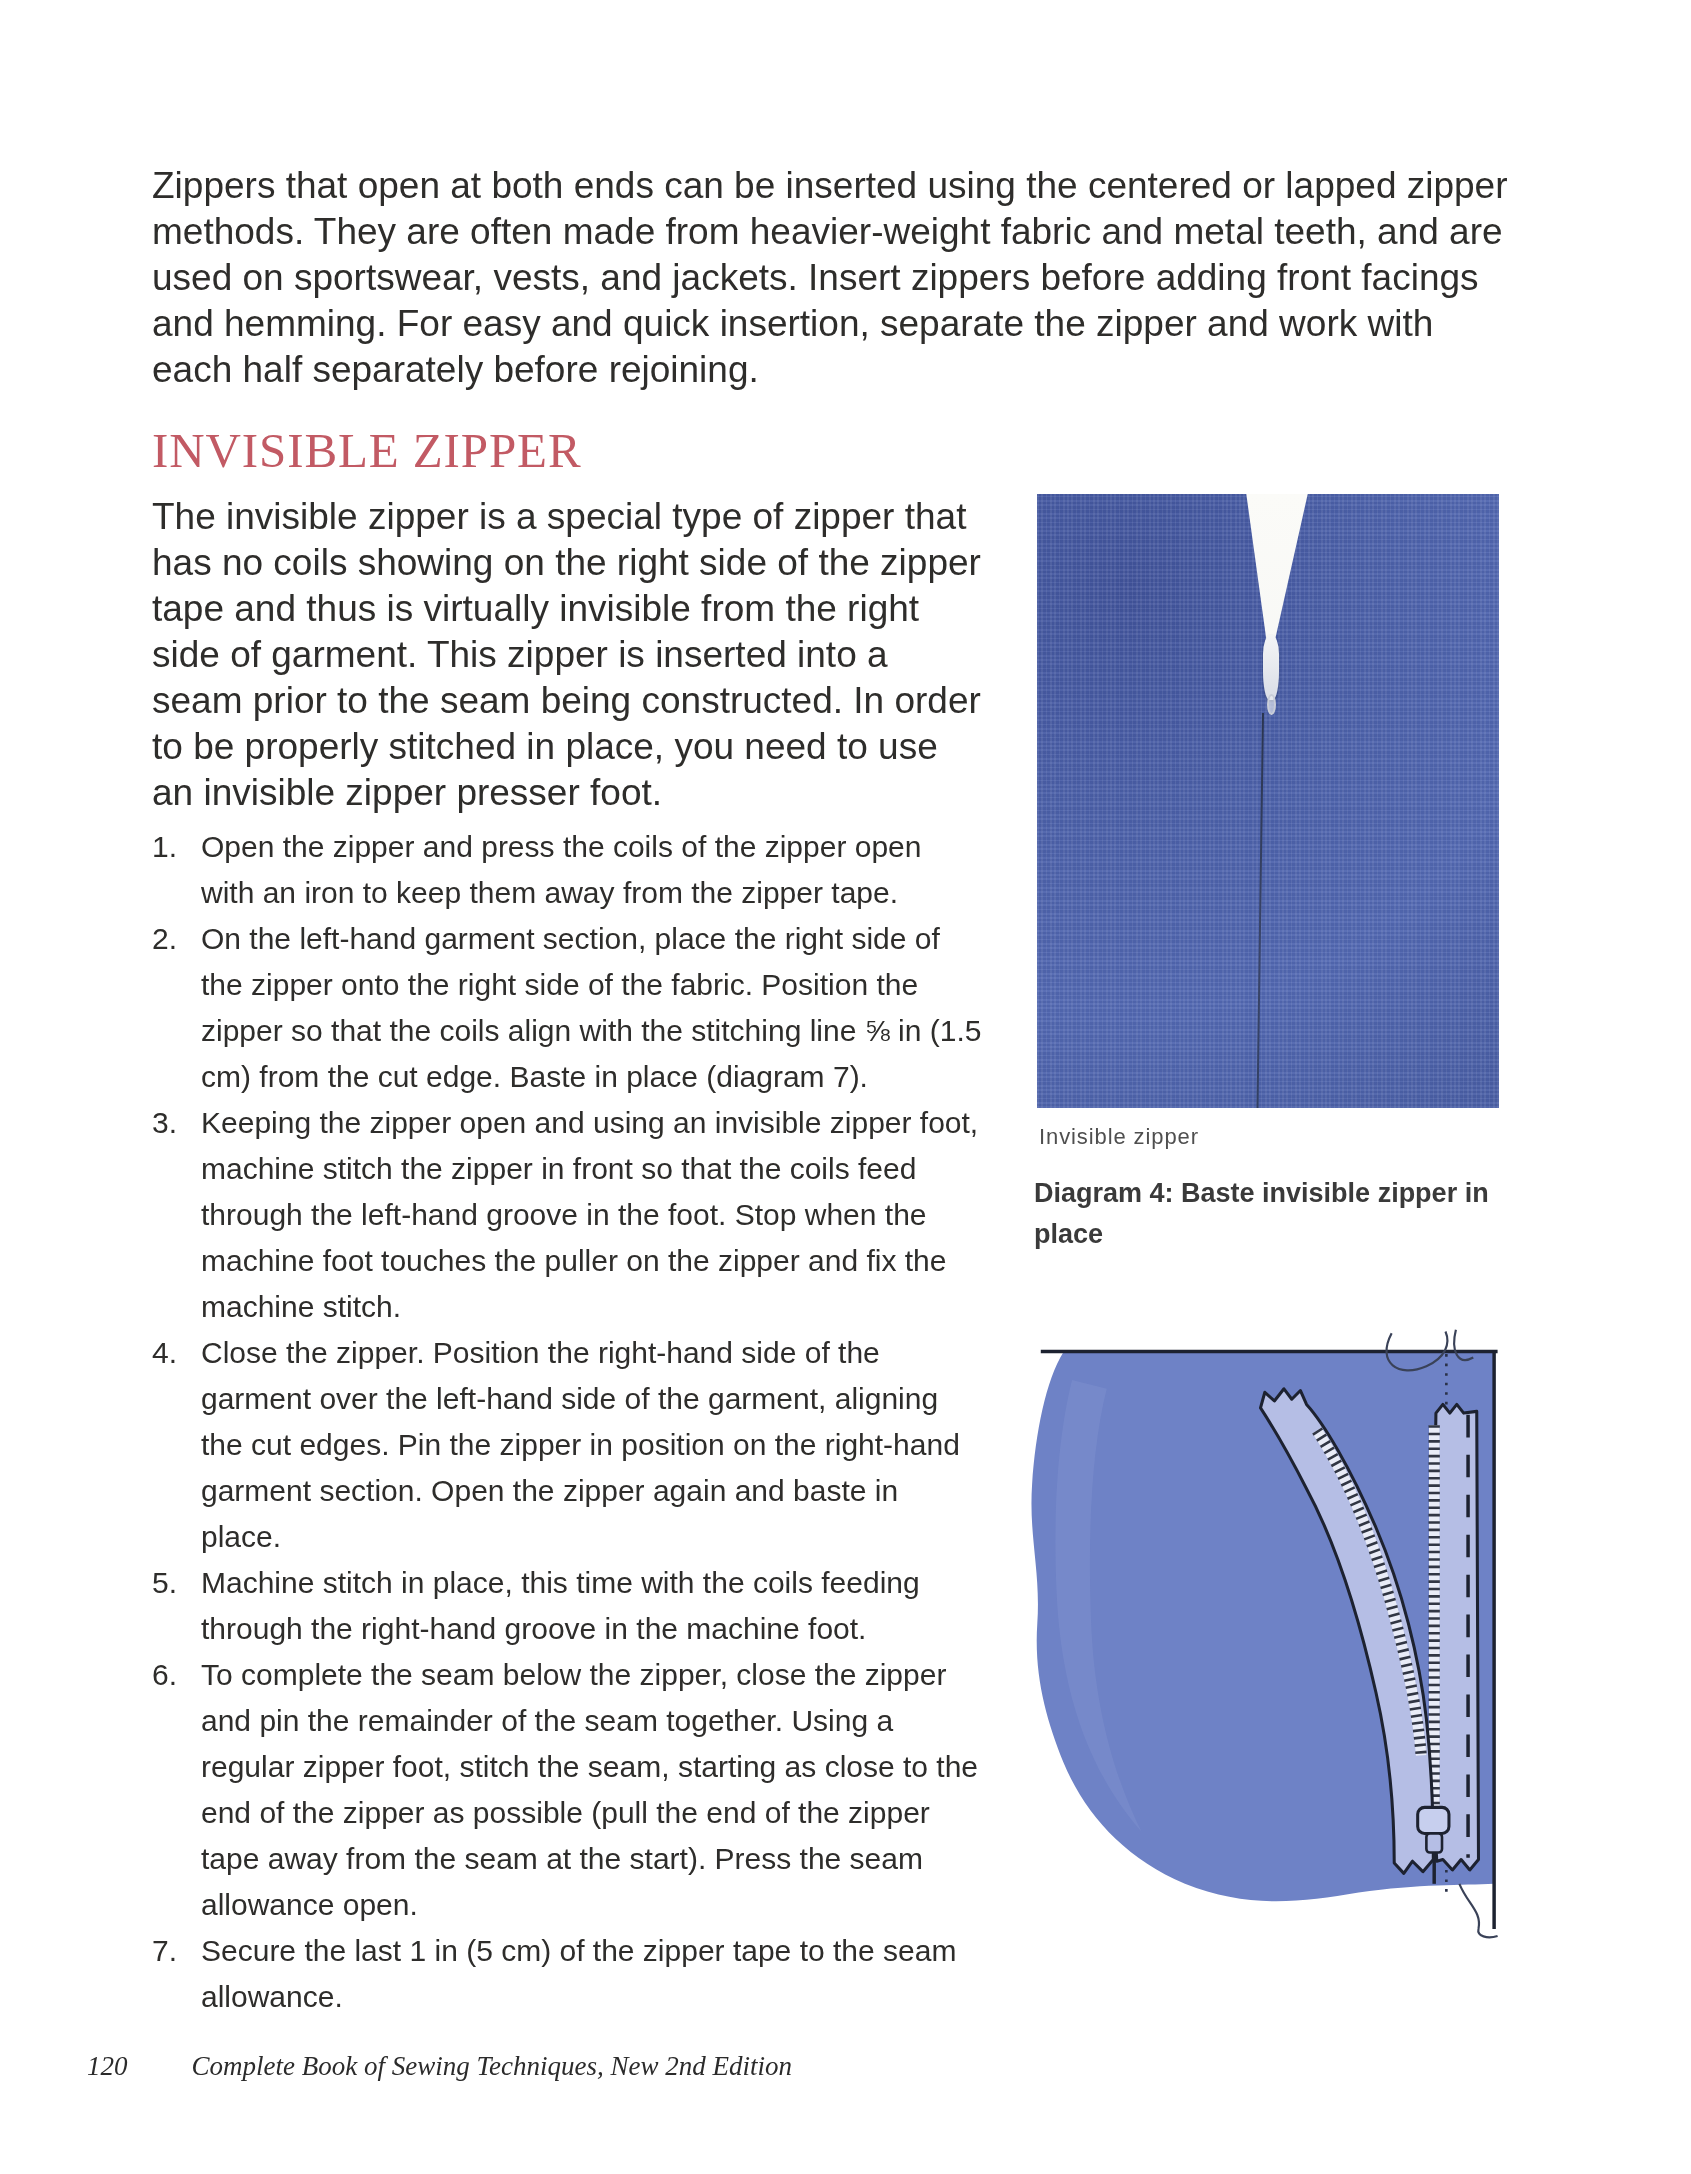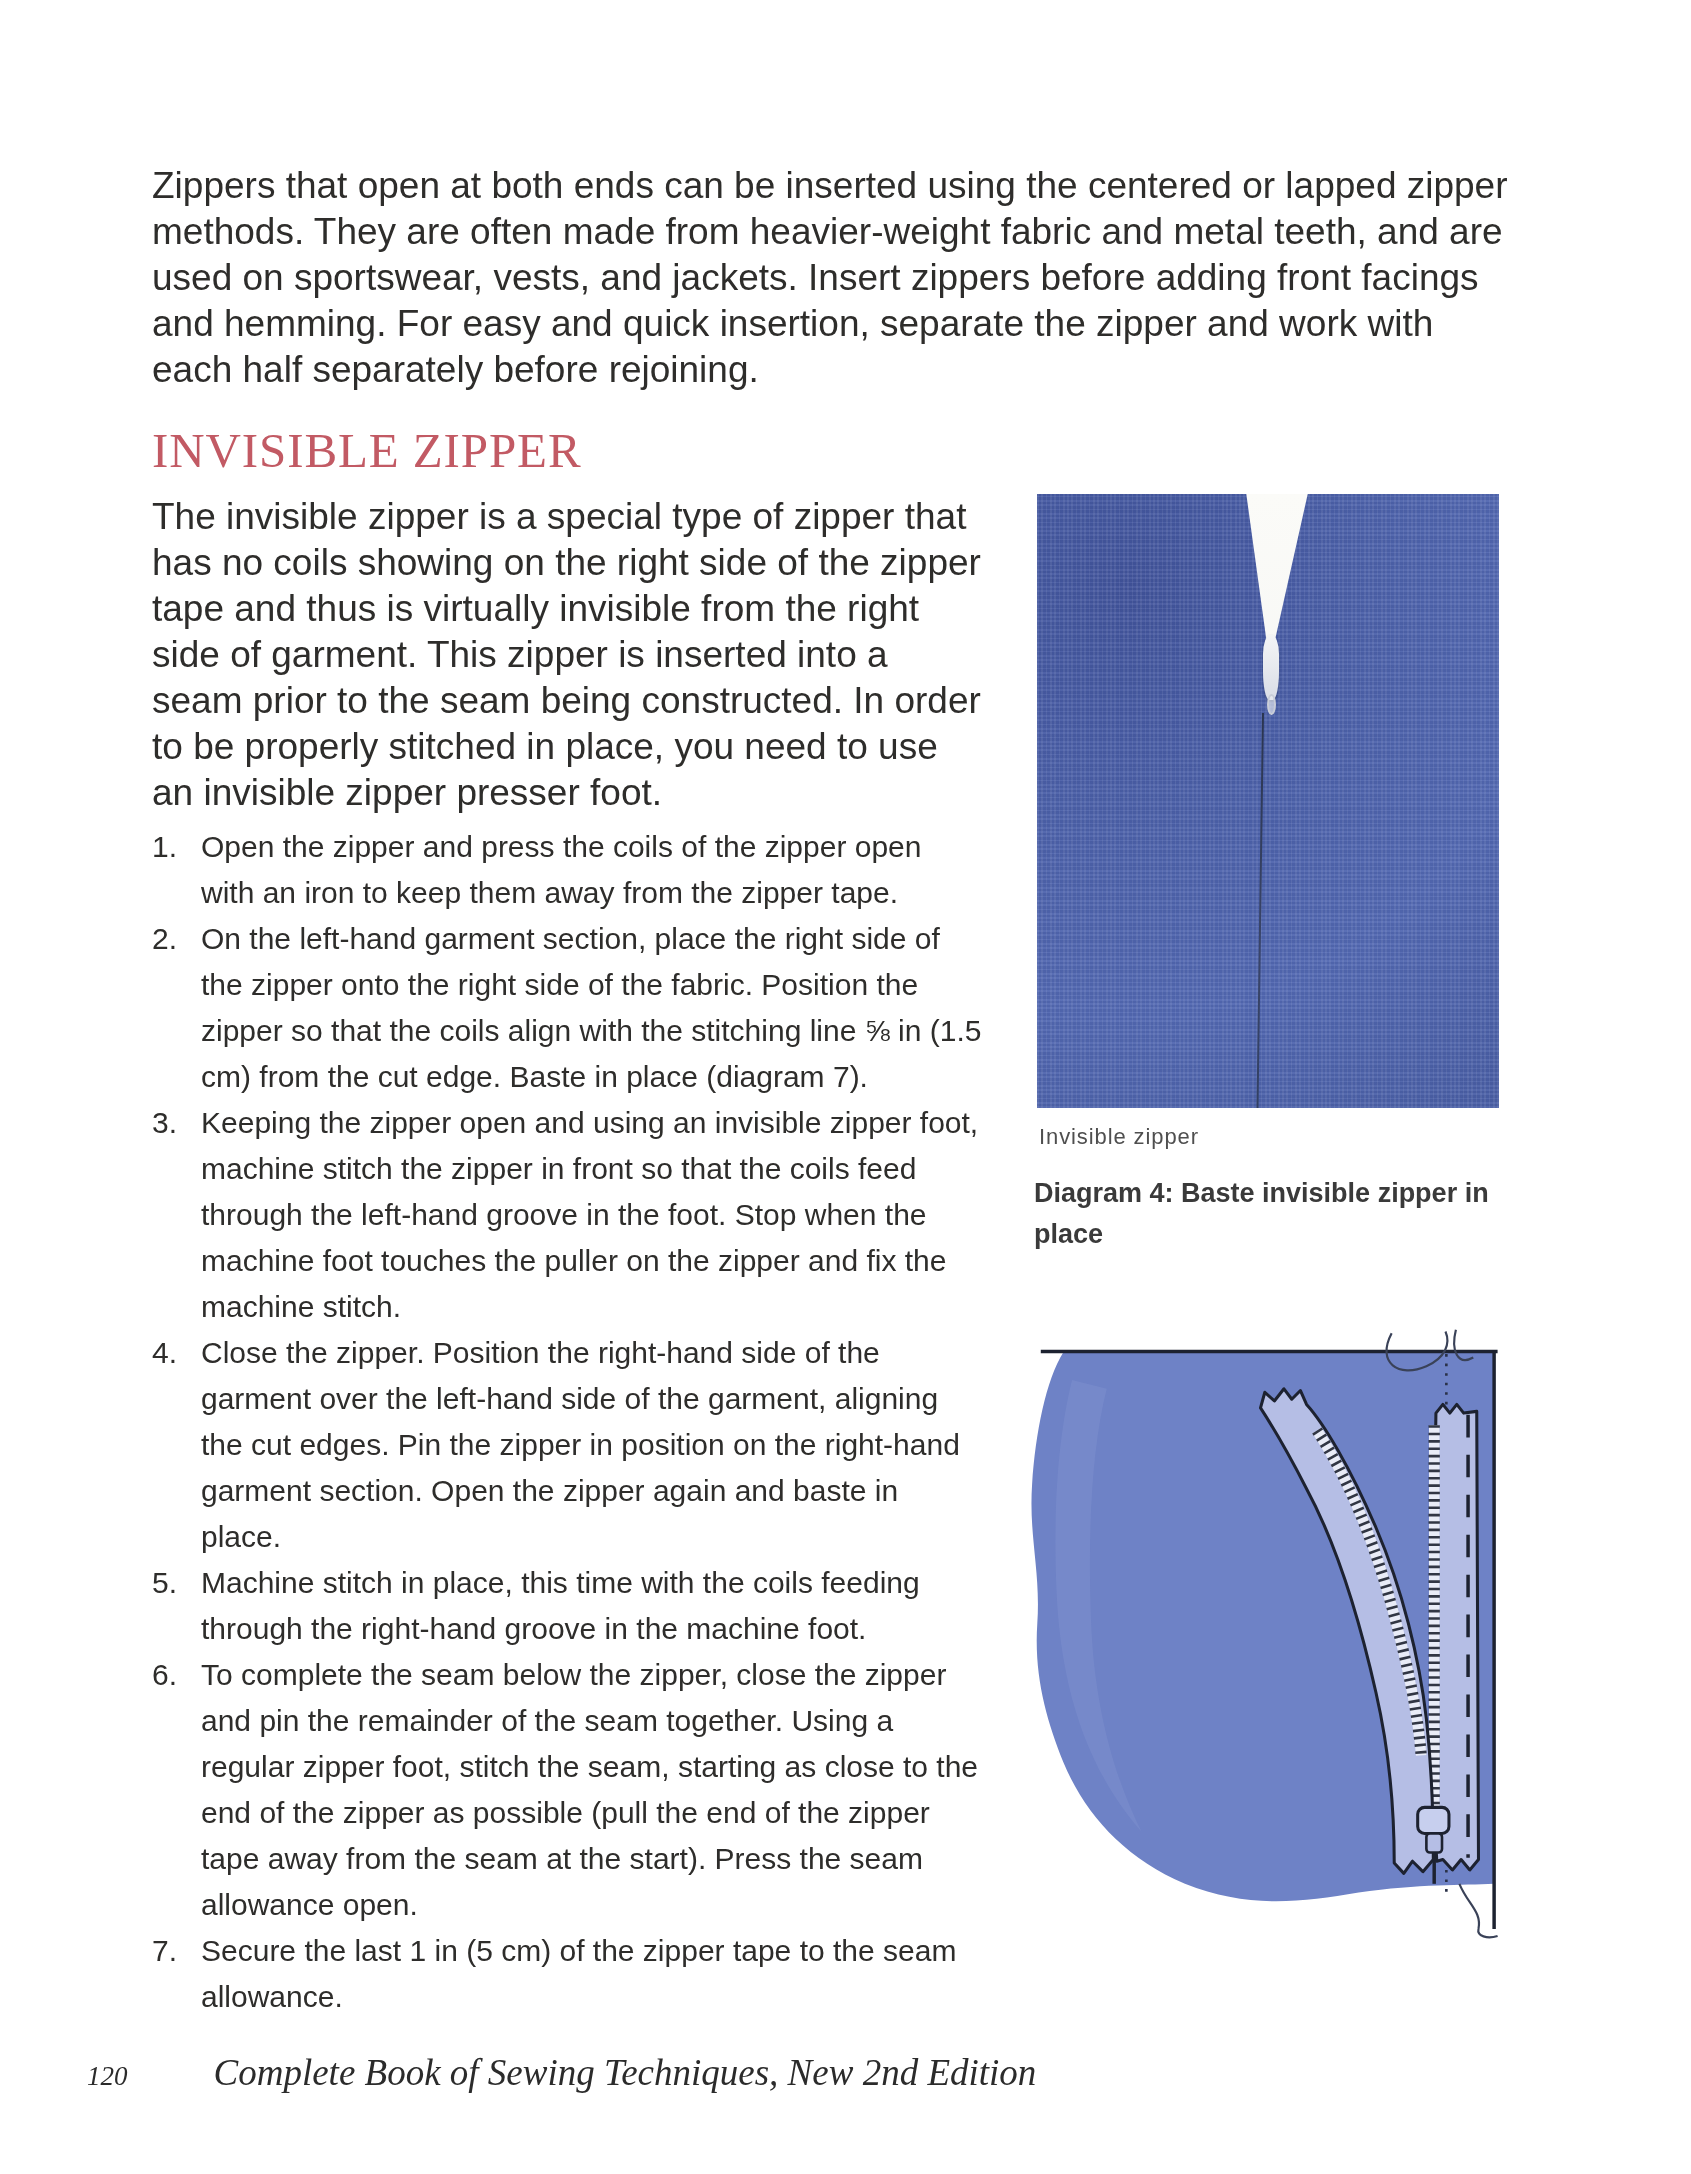--- a/index.html
+++ b/index.html
@@ -73,21 +73,21 @@
     font-size:27px;line-height:41px;font-weight:bold;color:#3a3a3a;
   }
   .diagram{position:absolute;left:1011px;top:1328px;width:532px;height:614px;}
   
   .footer{
     position:absolute;left:87px;top:2051px;width:1043px;
     font-family:"Liberation Serif",serif;font-style:italic;color:#2b2b2b;
     display:flex;align-items:baseline;
   }
   .footer .page-num{font-size:27px;}
-  .footer .book-title{font-size:37px;margin-left:86px;}
+  .footer .book-title{font-size:27px;margin-left:64px;}
 </style>
 </head>
 <body>
 
 <div class="left-col">
   <p class="body-text intro">Zippers that open at both ends can be inserted using the centered or lapped zipper methods. They are often made from heavier-weight fabric and metal teeth, and are used on sportswear, vests, and jackets. Insert zippers before adding front facings and hemming. For easy and quick insertion, separate the zipper and work with each half separately before rejoining.</p>
 
   <h2 class="section-heading">INVISIBLE ZIPPER</h2>
   <p class="body-text narrow">The invisible zipper is a special type of zipper that has no coils showing on the right side of the zipper tape and thus is virtually invisible from the right side of garment. This zipper is inserted into a seam prior to the seam being constructed. In order to be properly stitched in place, you need to use an invisible zipper presser foot.</p>
 

